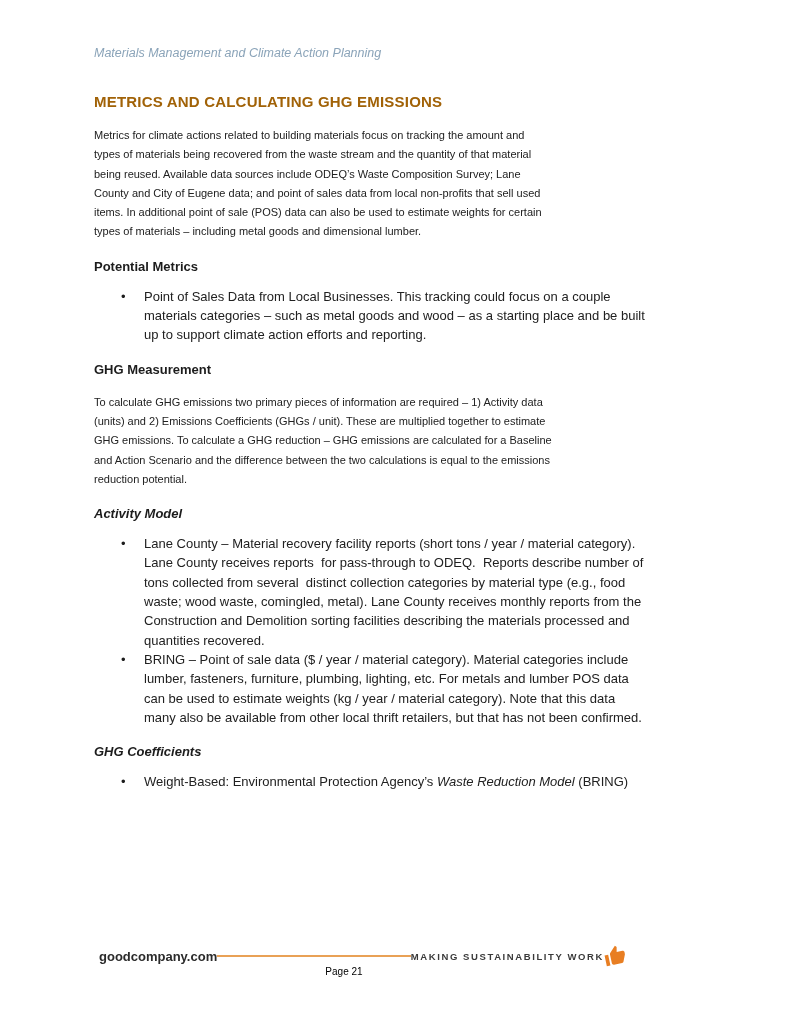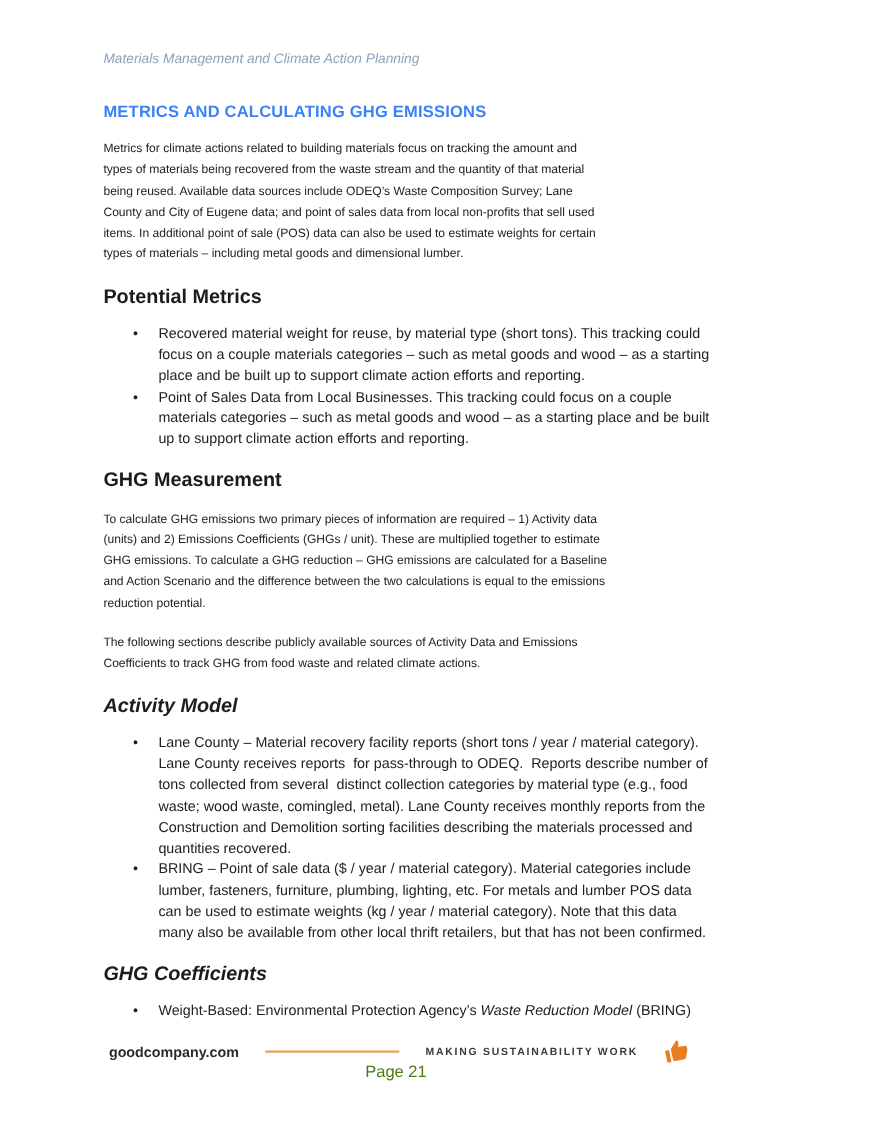--- a/index.html
+++ b/index.html
@@ -22,32 +22,32 @@
     font-style: italic;
     font-size: 12.5px;
     color: #8ba4b9;
     line-height: 18px;
   }
   .doc-title {
     margin: 31px 0 0 0;
     font-size: 15px;
     font-weight: bold;
     letter-spacing: 0.2px;
-    color: #3b82f6;
+    color: #a16207;
   }
   p.body-para {
     margin: 16px 0 0 0;
     font-size: 11px;
     line-height: 19.3px;
     white-space: pre-wrap;
     color: #212121;
   }
   h2.subhead {
     margin: 17px 0 0 0;
-    font-size: 18px;
+    font-size: 13px;
     font-weight: bold;
     color: #1c1c1c;
   }
   h2.subhead.italic { font-style: italic; }
   ul.bullet-list {
     margin: 13px 0 0 0;
     padding: 0 0 0 27px;
     list-style: none;
   }
   ul.bullet-list li {
@@ -67,21 +67,21 @@
     color: #1c1c1c;
   }
   .inline-italic { font-style: italic; margin-top: 44px; }
   .footer-row {
     position: absolute;
     left: 99px;
     right: 62px;
     top: 945px;
     display: flex;
     align-items: center;
-    gap: 24px;
+    gap: 0;
   }
   .footer-site {
     font-size: 13px;
     font-weight: bold;
     color: #2b2b2b;
     white-space: nowrap;
   }
   .footer-rule {
     flex: 1;
     height: 0;
@@ -96,25 +96,25 @@
   }
   .thumb-wrap {
     width: 22px;
     height: 22px;
     transform: rotate(-12deg);
     flex: 0 0 auto;
   }
   .page-label {
     position: absolute;
     top: 966px;
-    left: 16px;
+    left: 0;
     width: 100%;
     text-align: center;
-    font-size: 15px;
-    color: #4d7c0f;
+    font-size: 10px;
+    color: #000000;
   }
 </style>
 </head>
 <body>
 
 <div class="page">
   <div class="content">
 
     <div class="running-header">Materials Management and Climate Action Planning</div>
 
@@ -123,38 +123,33 @@
     <p class="body-para">Metrics for climate actions related to building materials focus on tracking the amount and
 types of materials being recovered from the waste stream and the quantity of that material
 being reused. Available data sources include ODEQ’s Waste Composition Survey; Lane
 County and City of Eugene data; and point of sales data from local non-profits that sell used
 items. In additional point of sale (POS) data can also be used to estimate weights for certain
 types of materials – including metal goods and dimensional lumber.</p>
 
     <h2 class="subhead">Potential Metrics</h2>
 
     <ul class="bullet-list">
-      <li>Recovered material weight for reuse, by material type (short tons). This tracking could
-focus on a couple materials categories – such as metal goods and wood – as a starting
-place and be built up to support climate action efforts and reporting.</li>
       <li>Point of Sales Data from Local Businesses. This tracking could focus on a couple
 materials categories – such as metal goods and wood – as a starting place and be built
 up to support climate action efforts and reporting.</li>
     </ul>
 
     <h2 class="subhead">GHG Measurement</h2>
 
     <p class="body-para">To calculate GHG emissions two primary pieces of information are required – 1) Activity data
 (units) and 2) Emissions Coefficients (GHGs / unit). These are multiplied together to estimate
 GHG emissions. To calculate a GHG reduction – GHG emissions are calculated for a Baseline
 and Action Scenario and the difference between the two calculations is equal to the emissions
 reduction potential.</p>
 
-    <p class="body-para">The following sections describe publicly available sources of Activity Data and Emissions
-Coefficients to track GHG from food waste and related climate actions.</p>
 
     <h2 class="subhead italic">Activity Model</h2>
 
     <ul class="bullet-list">
       <li>Lane County – Material recovery facility reports (short tons / year / material category).
 Lane County receives reports  for pass-through to ODEQ.  Reports describe number of
 tons collected from several  distinct collection categories by material type (e.g., food
 waste; wood waste, comingled, metal). Lane County receives monthly reports from the
 Construction and Demolition sorting facilities describing the materials processed and
 quantities recovered.</li>

